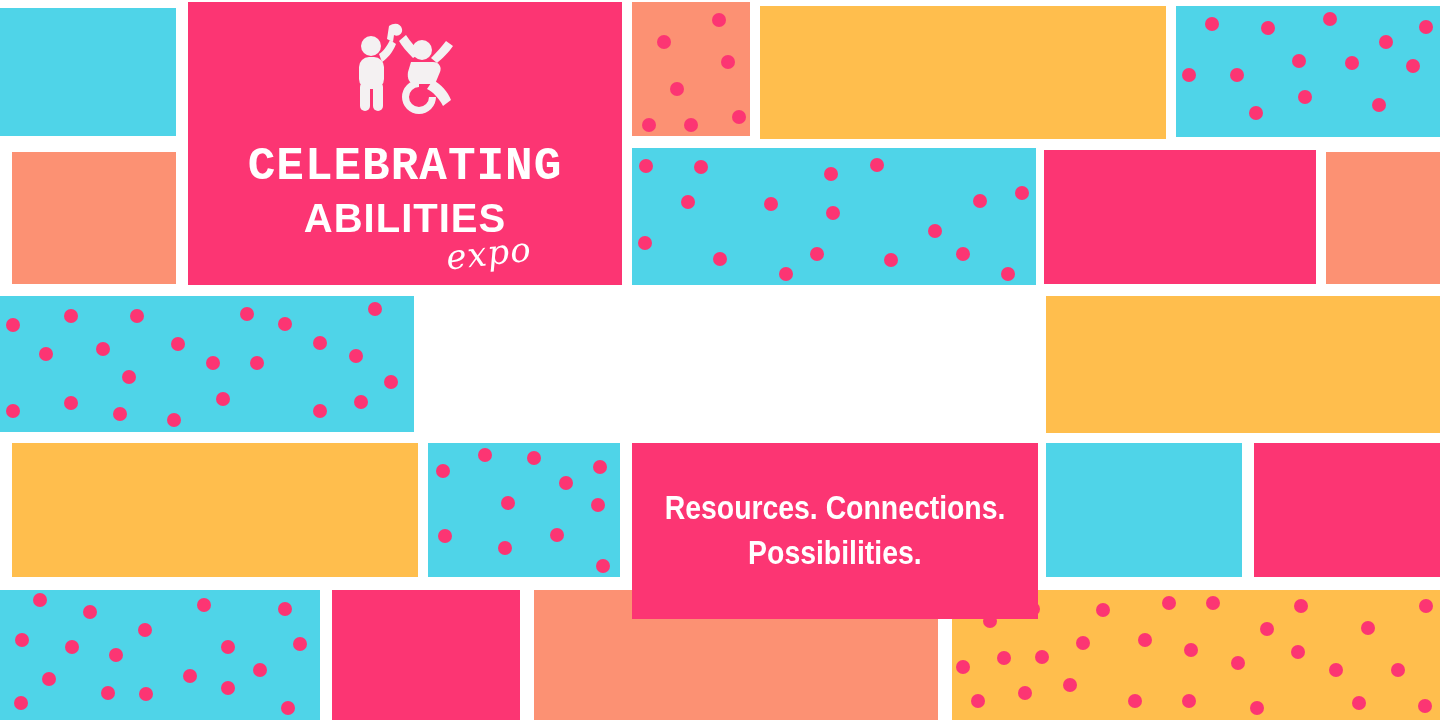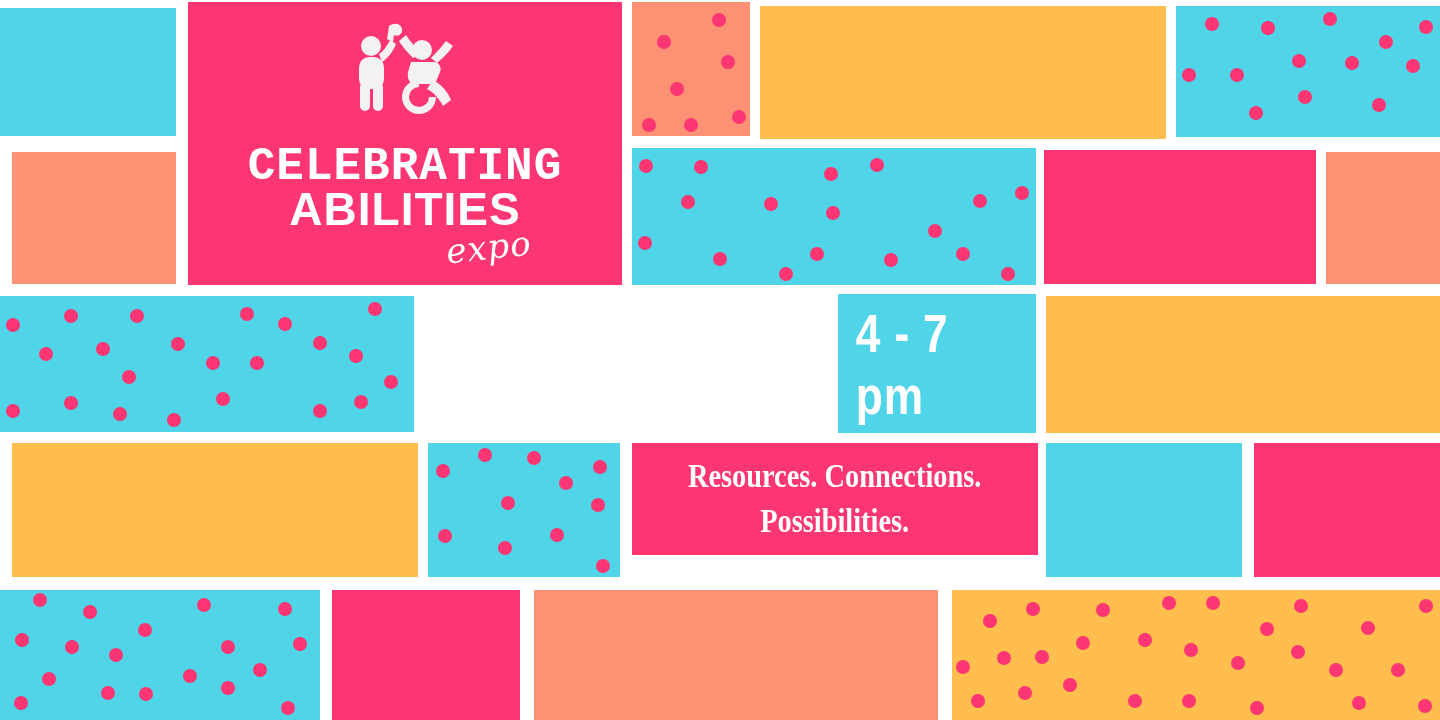--- a/index.html
+++ b/index.html
@@ -17,21 +17,21 @@
   
   #logo-tile{display:flex;flex-direction:column;align-items:center;justify-content:flex-start;}
   #logo-icon{margin-top:20px;}
   .logo-wordmark{
     color:#fff;text-align:center;line-height:0.92;
     font-family:"Liberation Sans", sans-serif;
     font-weight:bold;
     letter-spacing:0.5px;
   }
   #logo-line1{font-size:46px;letter-spacing:1px;margin-top:28px;font-family:Liberation Mono, monospace;}
-  #logo-line2{font-size:46px;letter-spacing:1px;}
+  #logo-line2{font-size:40px;letter-spacing:1px;margin-top:12px;}
   #logo-script{
     font-family:"DejaVu Serif", serif;
     font-style:italic;
     font-size:34px;
     color:#fff;
     align-self:flex-end;
     margin-right:90px;
     margin-top:-4px;
     transform:rotate(-6deg);
     letter-spacing:1px;
@@ -241,22 +241,19 @@
           <path d="M70 58 a17 17 0 1 0 17 17 l-7 0 a10 10 0 1 1 -10 -10 Z"></path>
         </g>
       </svg>
     </div>
     <div class="logo-wordmark" id="logo-line1">CELEBRATING</div>
     <div class="logo-wordmark" id="logo-line2">ABILITIES</div>
     <div id="logo-script">expo</div>
   </div>
 
 
-  <div class="tile" id="time-tile" style="left: 838px; top: 294px; width: 198px; height: 139px; background: rgb(79, 212, 232);">
-    <div id="time-text">4 - 7 pm</div>
-  </div>
-
-  <div class="tile" id="tagline-tile" style="left: 632px; top: 443px; width: 406px; height: 112px; background: rgb(252, 53, 115); font-family: Liberation Serif, serif;">
+
+  <div class="tile" id="tagline-tile" style="left: 632px; top: 443px; width: 406px; height: 176px; background: rgb(252, 53, 115);">
     <div class="tagline-line">Resources. Connections.</div>
     <div class="tagline-line">Possibilities.</div>
   </div>
 
 </div>
 
 </body></html>

